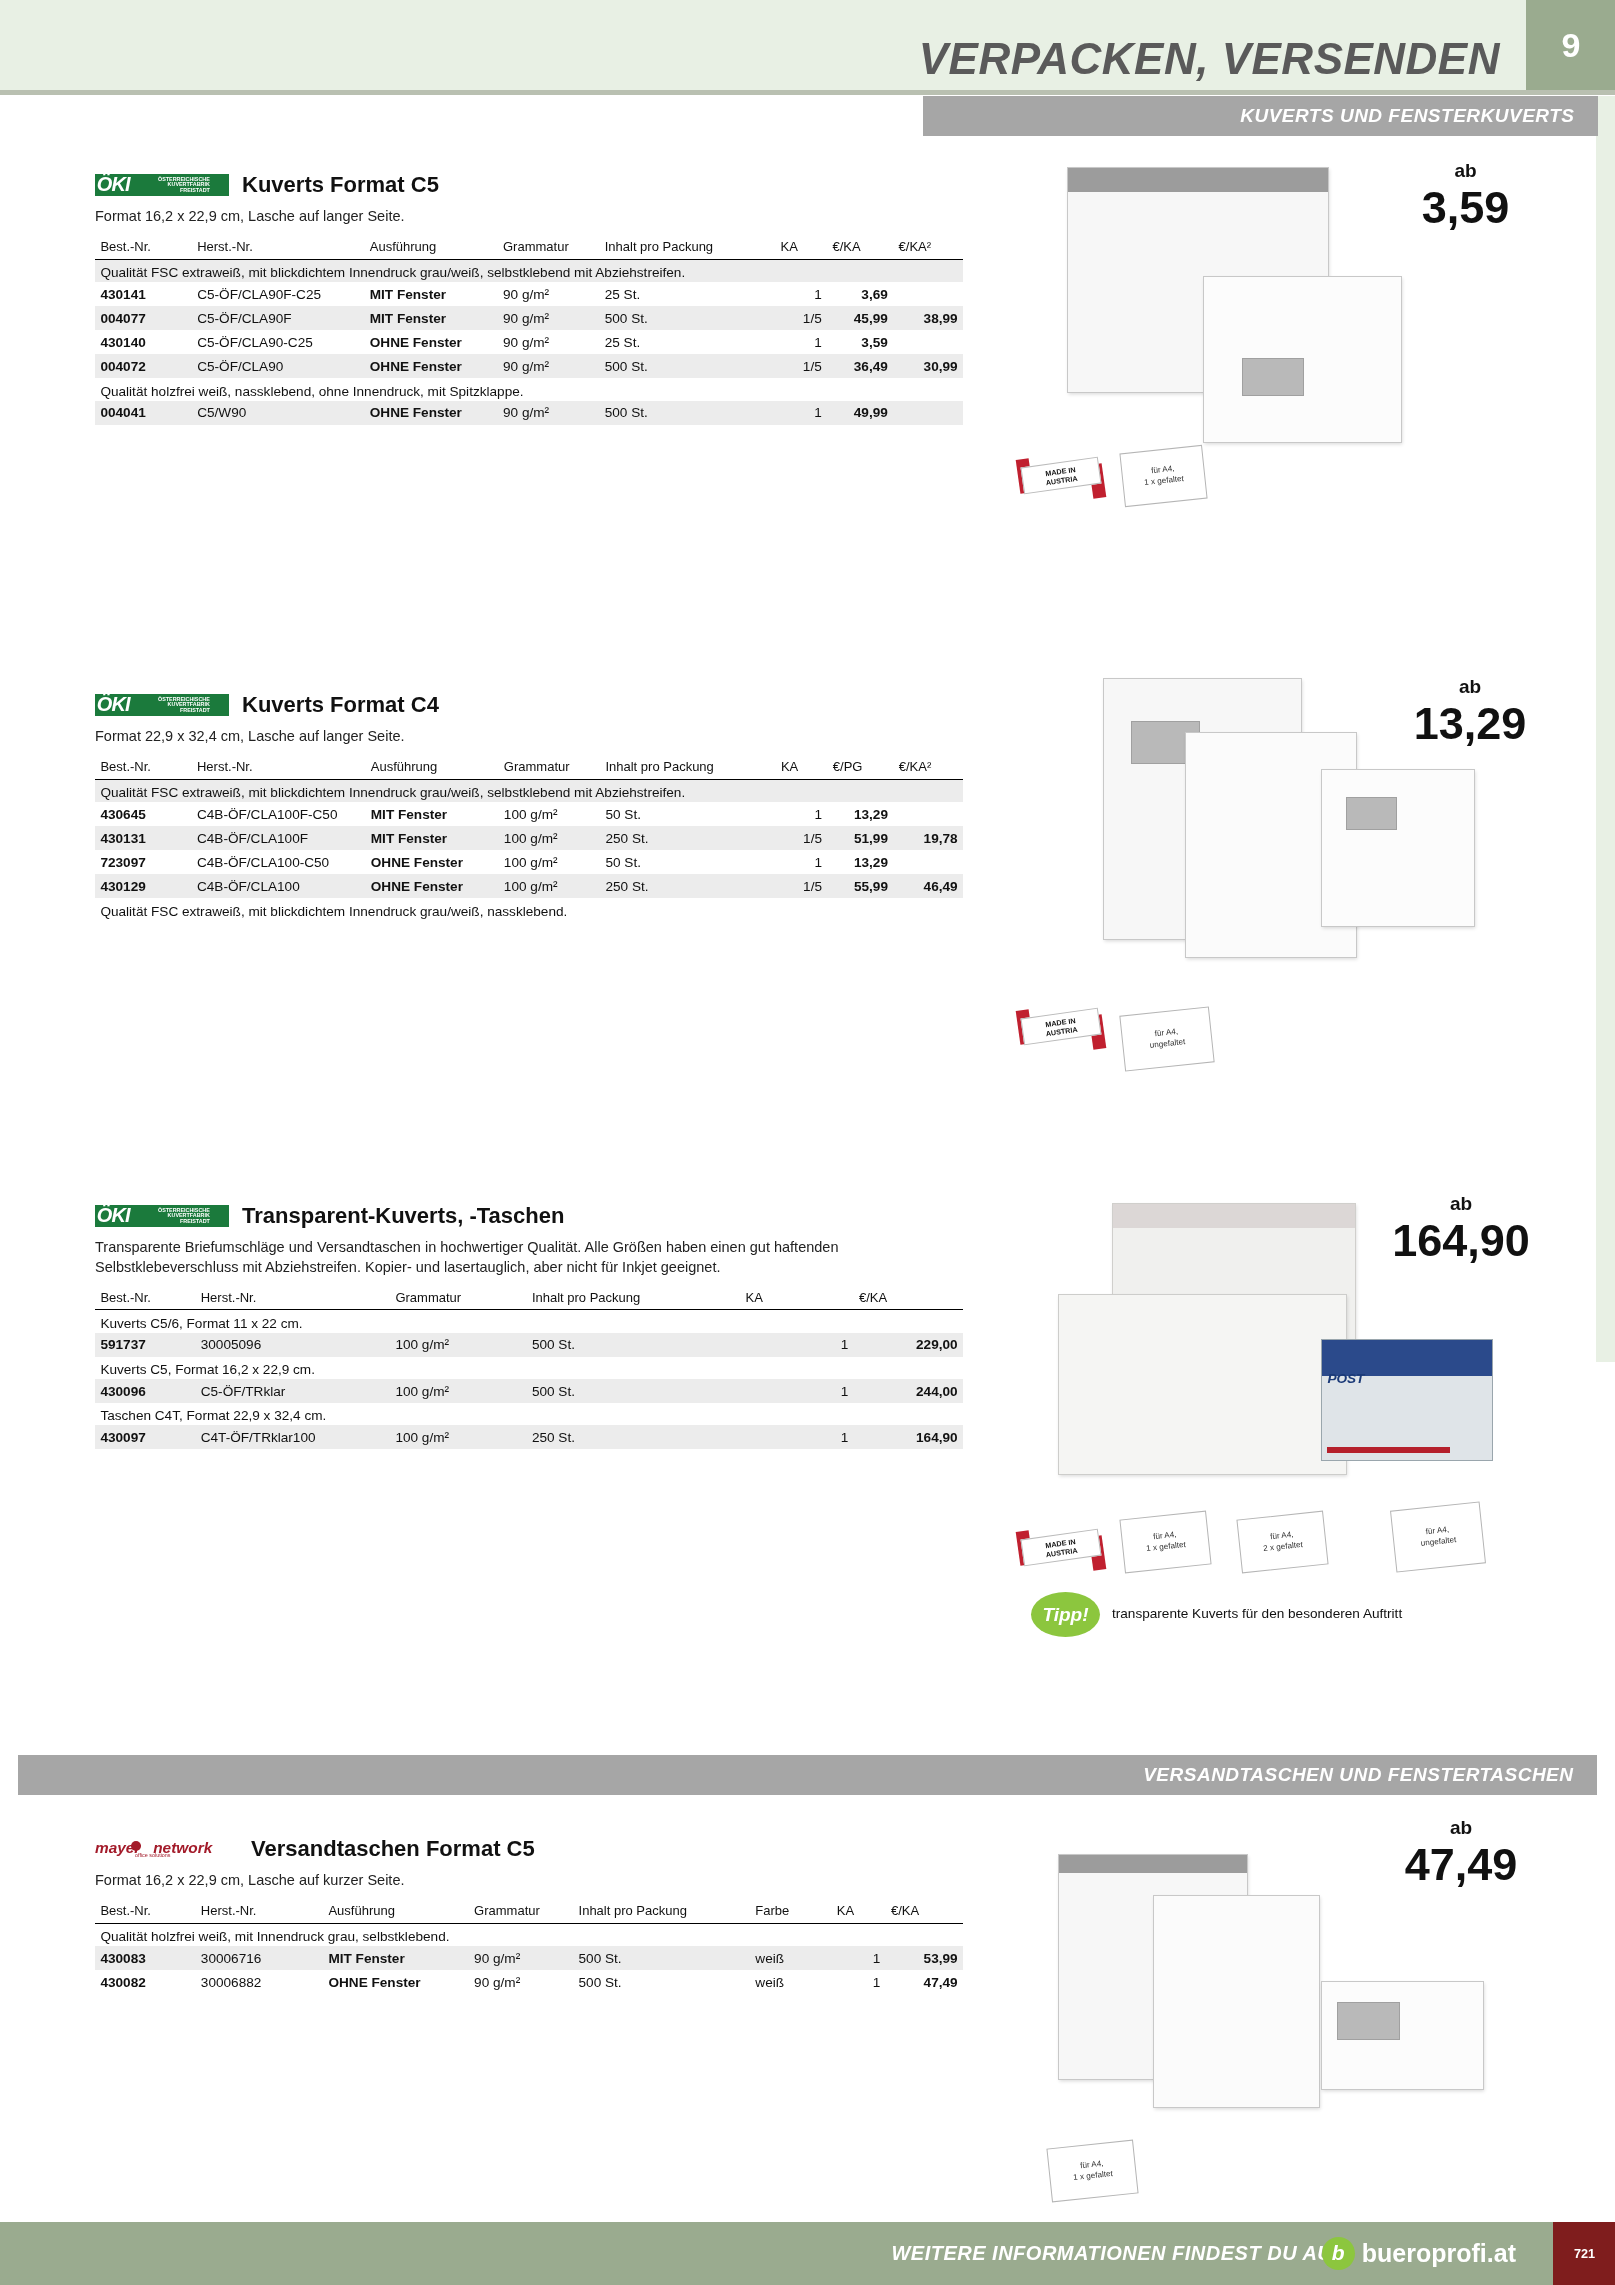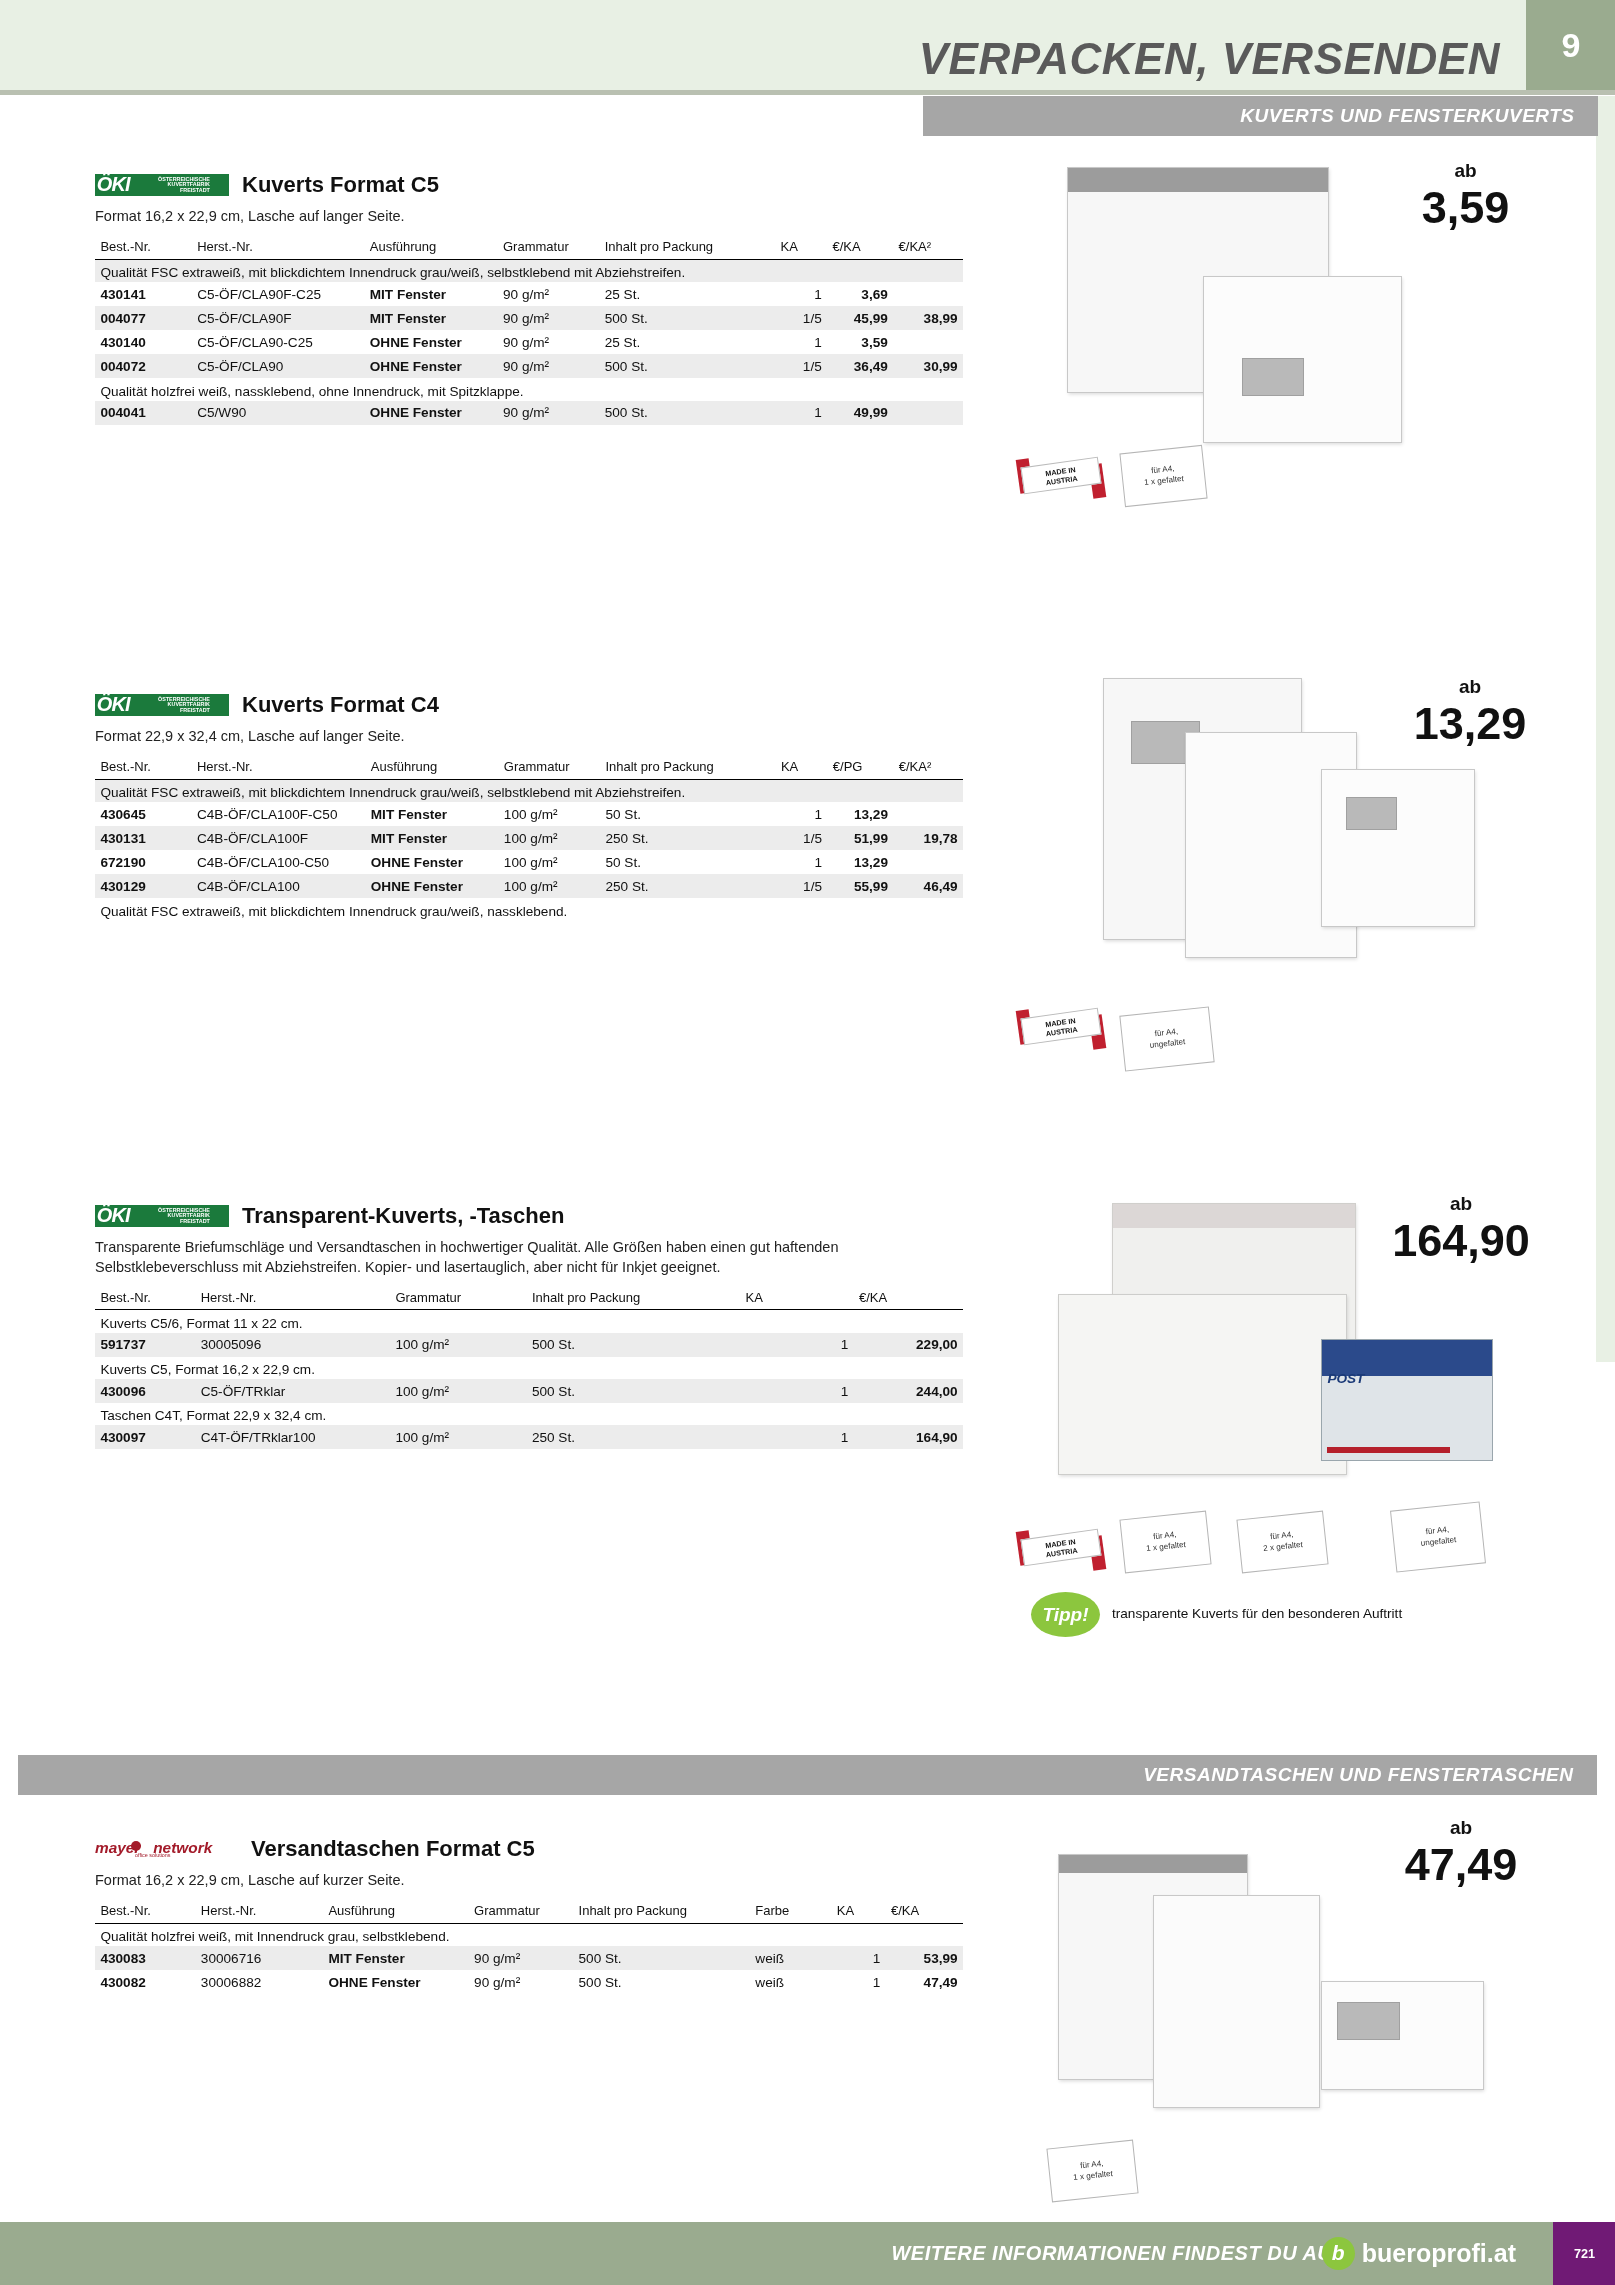--- a/index.html
+++ b/index.html
@@ -218,21 +218,21 @@
     width:33px; height:33px; border-radius:50%;
     background:#8cc63e; color:#ffffff;
     display:flex; align-items:center; justify-content:center;
     font-size:21px; font-weight:bold; font-style:italic;
   }
   .footer-brand .btxt {
     color:#ffffff; font-size:25px; font-weight:bold;
   }
   .footer-page {
     position:absolute; right:0; top:0; width:63px; height:63px;
-    background:#701a75;
+    background:#7f1d1d;
     display:flex; align-items:center; justify-content:center;
     color:#ffffff; font-size:12.7px; font-weight:bold;
   }
 </style>
 </head>
 <body>
 
 <div class="page-header">
   <div class="header-title">VERPACKEN, VERSENDEN</div>
   <div class="page-number-tab">9</div>
@@ -386,21 +386,21 @@
         <td class="b">430131</td>
         <td>C4B-ÖF/CLA100F</td>
         <td class="b">MIT Fenster</td>
         <td>100 g/m²</td>
         <td>250 St.</td>
         <td class="r">1/5</td>
         <td class="r b">51,99</td>
         <td class="r b">19,78</td>
       </tr>
       <tr>
-        <td class="b">672190</td>
+        <td class="b">723097</td>
         <td>C4B-ÖF/CLA100-C50</td>
         <td class="b">OHNE Fenster</td>
         <td>100 g/m²</td>
         <td>50 St.</td>
         <td class="r">1</td>
         <td class="r b">13,29</td>
         <td class="r b"></td>
       </tr>
       <tr class="shade">
         <td class="b">430129</td>

